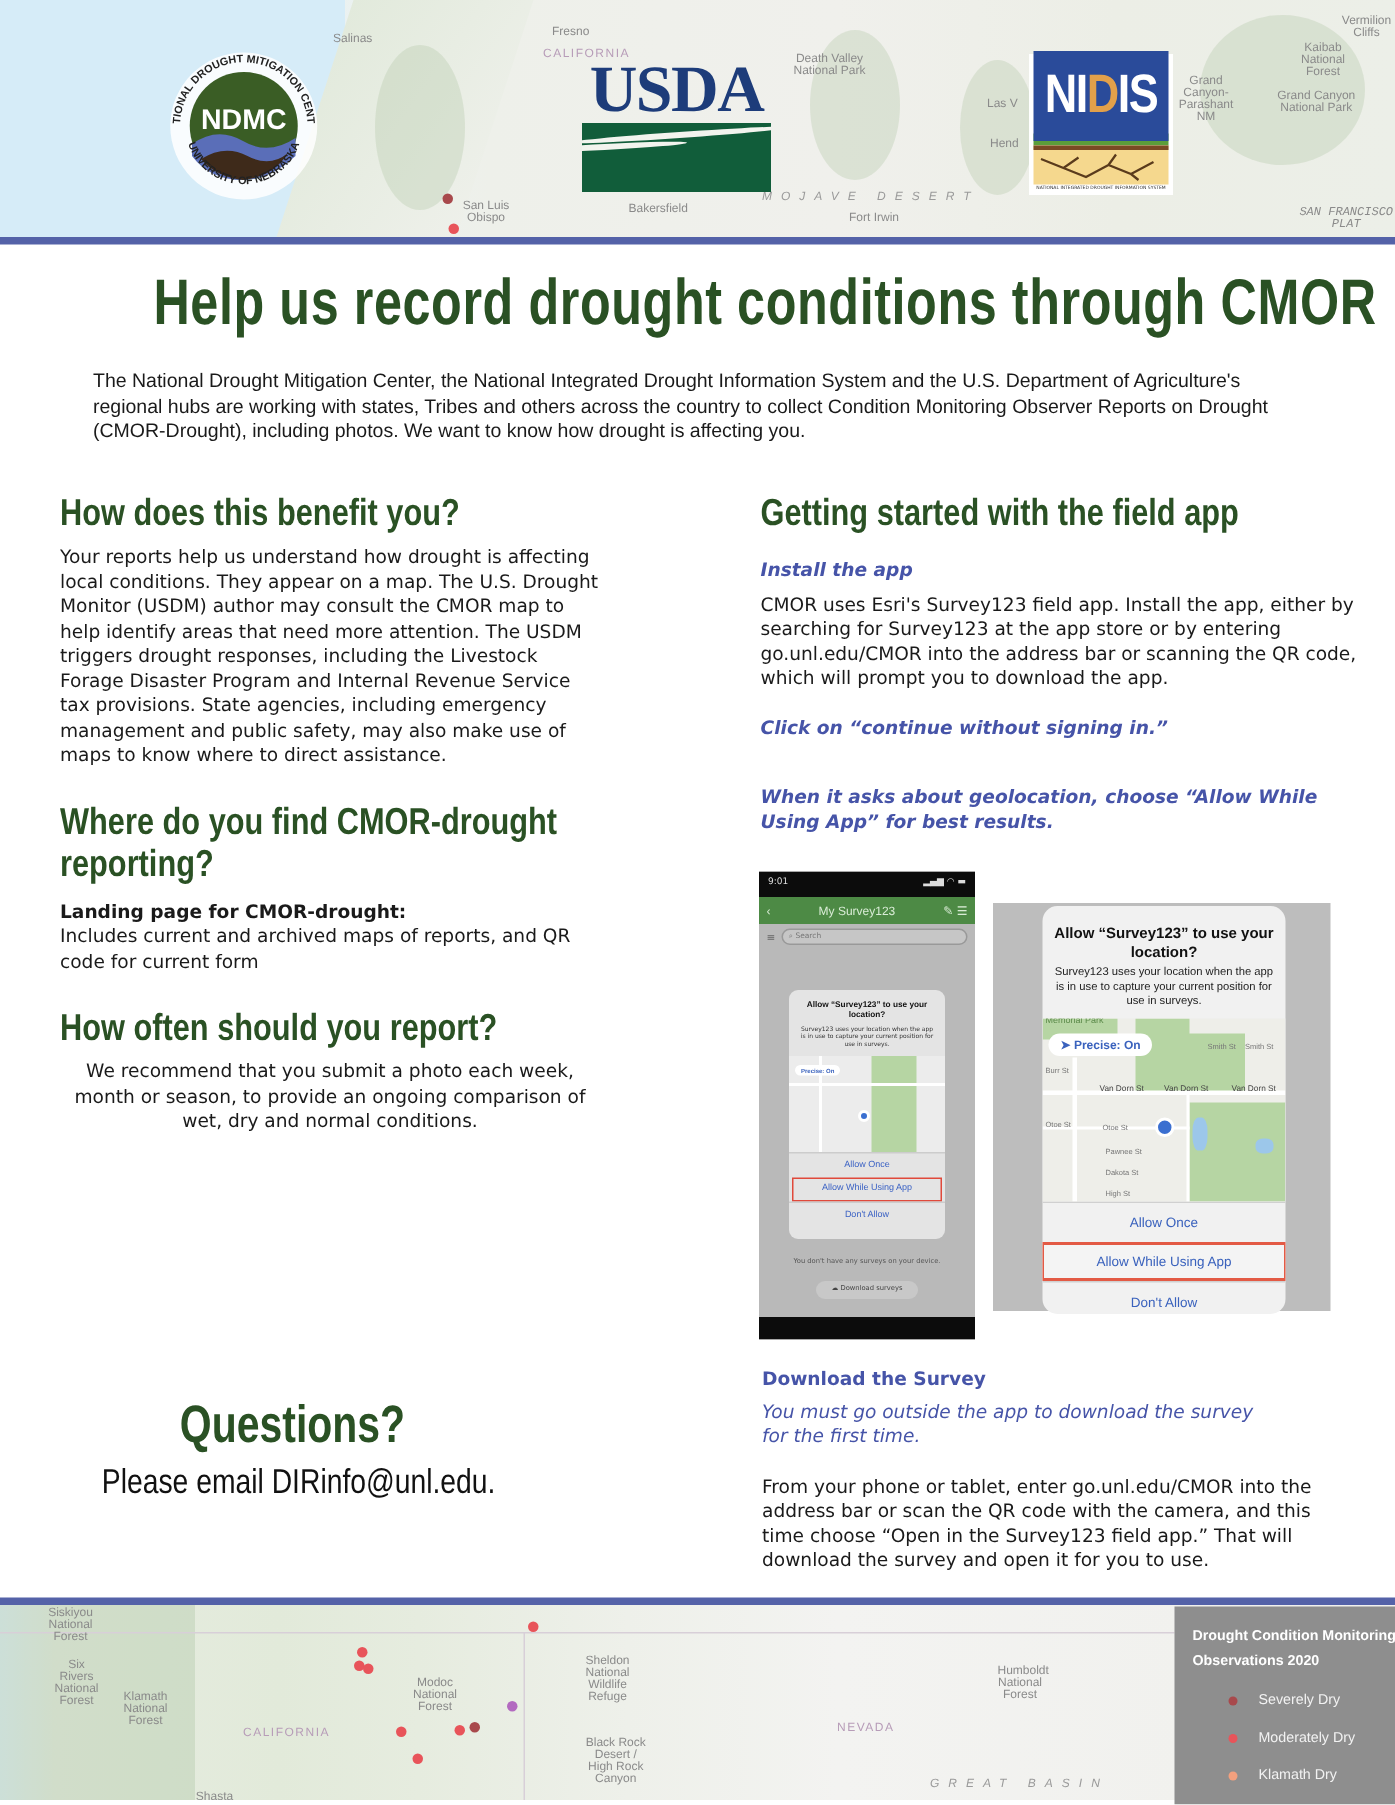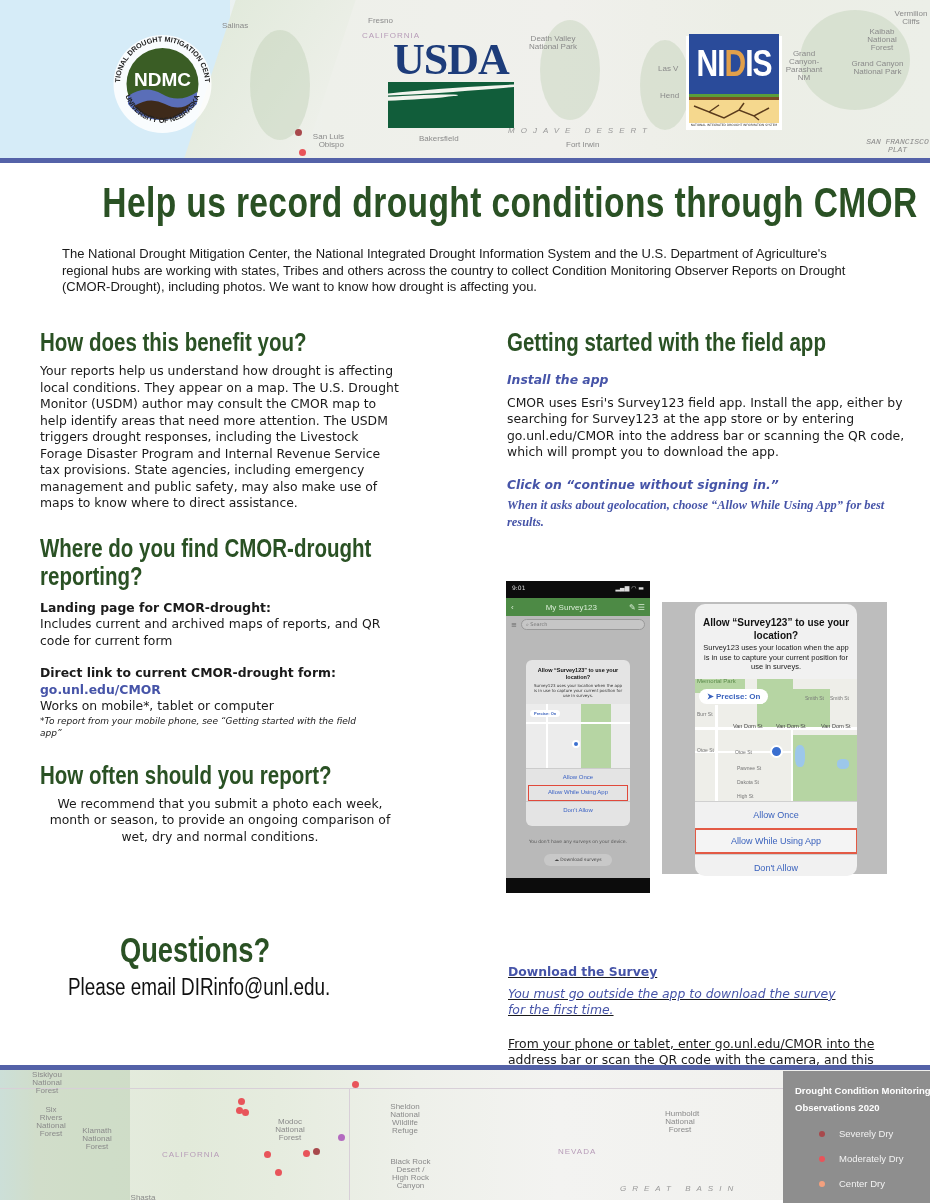--- a/index.html
+++ b/index.html
@@ -68,21 +68,21 @@
   .phone2 .dbtn { font-family: "Liberation Sans", sans-serif; font-size: 9px; color: #3a62bd; text-align: center; height: 27px; line-height: 27px; border-top: 1px solid #d0d0d0; }
   .phone2 .dbtn.hl { border: 2px solid #e35a45; height: 26px; line-height: 22px; margin: 0 -1px; background: #f4f4f4; }
   .street { position: absolute; background: #fff; }
   .park { position: absolute; background: #b6d5a3; }
   .water { position: absolute; background: #9cc7ea; border-radius: 40%; }
   .pin { position: absolute; border-radius: 50%; background: #3a6fd0; border: 2px solid #fff; }
   .precise { position: absolute; background: #fff; border-radius: 10px; color: #3a62bd; font-family: "Liberation Sans", sans-serif; font-weight: bold; white-space: nowrap; }
   .slabel { position: absolute; font-family: "Liberation Sans", sans-serif; color: #777; white-space: nowrap; }
 
   
-  .download { position: absolute; left: 508px; top: 964px; width: 380px; text-decoration: underline; }
+  .download { position: absolute; left: 508px; top: 911px; width: 380px; }
 
   
   .questions { position: absolute; left: 40px; top: 930px; width: 310px; text-align: center; }
   .questions .q { font-family: "Liberation Sans", sans-serif; font-weight: bold; font-size: 35px; color: #2a5124; transform: scaleX(0.78); line-height: 40px; }
   .questions .e { font-family: "Liberation Sans", sans-serif; font-size: 23px; color: #111; transform: scaleX(0.82); line-height: 26px; margin-top: 4px; white-space: nowrap; }
 
   
   .footmap { position: absolute; left: 0; top: 1070px; width: 930px; height: 130px; background: linear-gradient(90deg, #dfeef6 0%, #e6ece0 4%, #e2eada 20%, #e6ecdf 30%, #eef0ea 45%, #f3f3f1 60%, #f1f1ee 85%); overflow: hidden; }
   .legend { position: absolute; left: 783px; top: 1071px; width: 147px; height: 132px; background: #8e8e8e; }
   .legend .ltitle { position: absolute; left: 12px; top: 11px; font-family: "Liberation Sans", sans-serif; font-weight: bold; font-size: 9.5px; color: #fff; line-height: 17px; white-space: nowrap; }
@@ -96,21 +96,21 @@
   <div class="ocean"></div>
   <div class="land1"></div>
   <div class="hills" style="left:250px;top:30px;width:60px;height:110px;"></div>
   <div class="hills" style="left:540px;top:20px;width:60px;height:100px;"></div>
   <div class="hills" style="left:640px;top:40px;width:50px;height:90px;"></div>
   <div class="hills" style="left:800px;top:10px;width:110px;height:100px;"></div>
 
   <span class="maplabel" style="left:222px;top:22px;">Salinas</span>
   <span class="maplabel" style="left:368px;top:17px;">Fresno</span>
   <span class="maplabel state" style="left:362px;top:32px;">CALIFORNIA</span>
-  <span class="maplabel" style="left:304px;top:133px;width:40px;text-align:right;">San Luis Obispo</span>
+  <span class="maplabel" style="left:304px;top:133px;width:40px;text-align:center;">San Luis Obispo</span>
   <span class="maplabel" style="left:419px;top:135px;">Bakersfield</span>
   <span class="maplabel" style="left:528px;top:35px;width:50px;">Death Valley National Park</span>
   <span class="maplabel region" style="left:508px;top:127px;">MOJAVE DESERT</span>
   <span class="maplabel" style="left:566px;top:141px;">Fort Irwin</span>
   <span class="maplabel" style="left:658px;top:65px;">Las V</span>
   <span class="maplabel" style="left:660px;top:92px;">Hend</span>
   <span class="maplabel" style="left:784px;top:50px;width:40px;">Grand Canyon-Parashant NM</span>
   <span class="maplabel" style="left:862px;top:28px;width:40px;">Kaibab National Forest</span>
   <span class="maplabel" style="left:850px;top:60px;width:55px;">Grand Canyon National Park</span>
   <span class="maplabel" style="left:865px;top:138px;font-style:italic;font-family:Liberation Mono, monospace;">SAN FRANCISCO PLAT</span>
@@ -167,42 +167,36 @@
   <h2>How does this benefit you?</h2>
   <p class="body" style="margin-top:7px;">Your reports help us understand how drought is affecting local conditions. They appear on a map. The U.S. Drought Monitor (USDM) author may consult the CMOR map to help identify areas that need more attention. The USDM triggers drought responses, including the Livestock Forage Disaster Program and Internal Revenue Service tax provisions. State agencies, including emergency management and public safety, may also make use of maps to know where to direct assistance.</p>
 
   <h2 style="margin-top:22px;">Where do you find CMOR-drought</h2>
   <h2>reporting?</h2>
 
   <div class="body" style="margin-top:10px;">
     <div class="bold">Landing page for CMOR-drought:</div>
     <div>Includes current and archived maps of reports, and QR code for current form</div>
   </div>
-  <div class="body" style="margin-top:16px;">
-    <div class="bold">Direct link to current CMOR-drought form:</div>
-    <div class="blue bold">go.unl.edu/CMOR</div>
-    <div>Works on mobile*, tablet or computer</div>
-    <div style="font-style:italic;font-size:9px;line-height:12px;width:320px;">*To report from your mobile phone, see “Getting started with the field app”</div>
-  </div>
 
   <h2 style="margin-top:22px;">How often should you report?</h2>
   <p class="body" style="margin-top:7px;text-align:center;">We recommend that you submit a photo each week, month or season, to provide an ongoing comparison of wet, dry and normal conditions.</p>
 </div>
 
 <div class="questions">
   <div class="q">Questions?</div>
   <div class="e">Please email DIRinfo@unl.edu.</div>
 </div>
 
 <div class="col-right">
   <h2>Getting started with the field app</h2>
   <div class="body blue ibold" style="margin-top:16px;">Install the app</div>
   <p class="body" style="margin-top:6px;">CMOR uses Esri's Survey123 field app. Install the app, either by searching for Survey123 at the app store or by entering go.unl.edu/CMOR into the address bar or scanning the QR code, which will prompt you to download the app.</p>
   <div class="body blue ibold" style="margin-top:16px;">Click on “continue without signing in.”</div>
-  <div class="body blue ibold" style="margin-top:4px;font-family:Liberation Serif, serif;">When it asks about geolocation, choose “Allow While Using App” for best results.</div>
+  <div class="body blue ibold" style="margin-top:30px;">When it asks about geolocation, choose “Allow While Using App” for best results.</div>
 </div>
 
 <div class="phone1">
   <div class="status">
       <span>9:01</span>
       <span>▂▄▆ ◠ ▬</span>
     </div>
   <div class="nav">
     <span>‹</span>
     <span>My Survey123</span>
@@ -311,15 +305,15 @@
   <div class="item" style="top:57px;">
     <span class="dot" style="background:#a8494c;"></span>
     <span>Severely Dry</span>
   </div>
   <div class="item" style="top:82px;">
     <span class="dot" style="background:#e8545a;"></span>
     <span>Moderately Dry</span>
   </div>
   <div class="item" style="top:107px;">
     <span class="dot" style="background:#f3a07e;"></span>
-    <span>Center Dry</span>
+    <span>Klamath Dry</span>
   </div>
 </div>
 
 </body></html>

